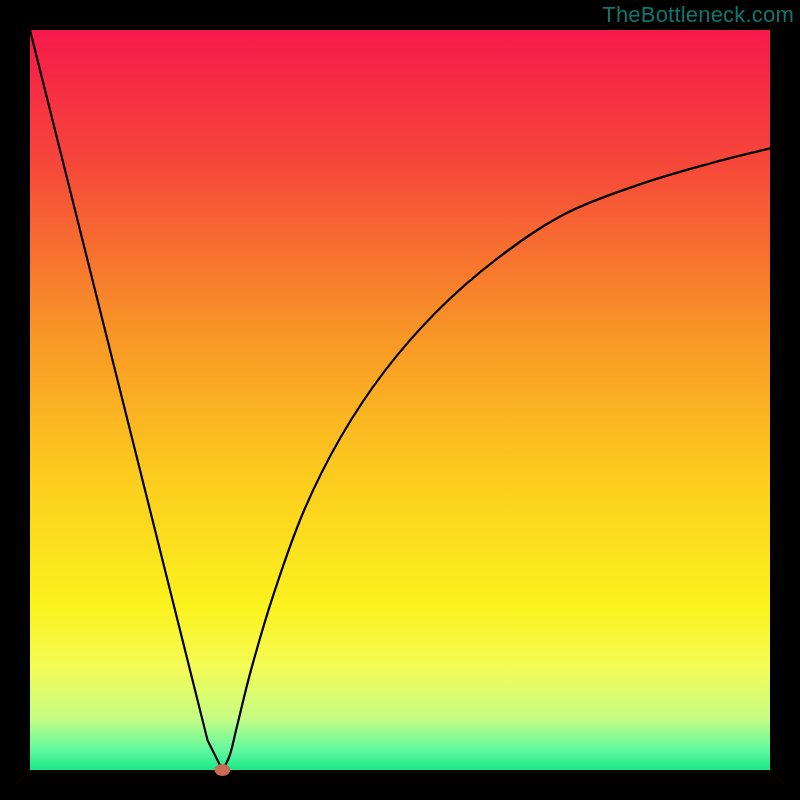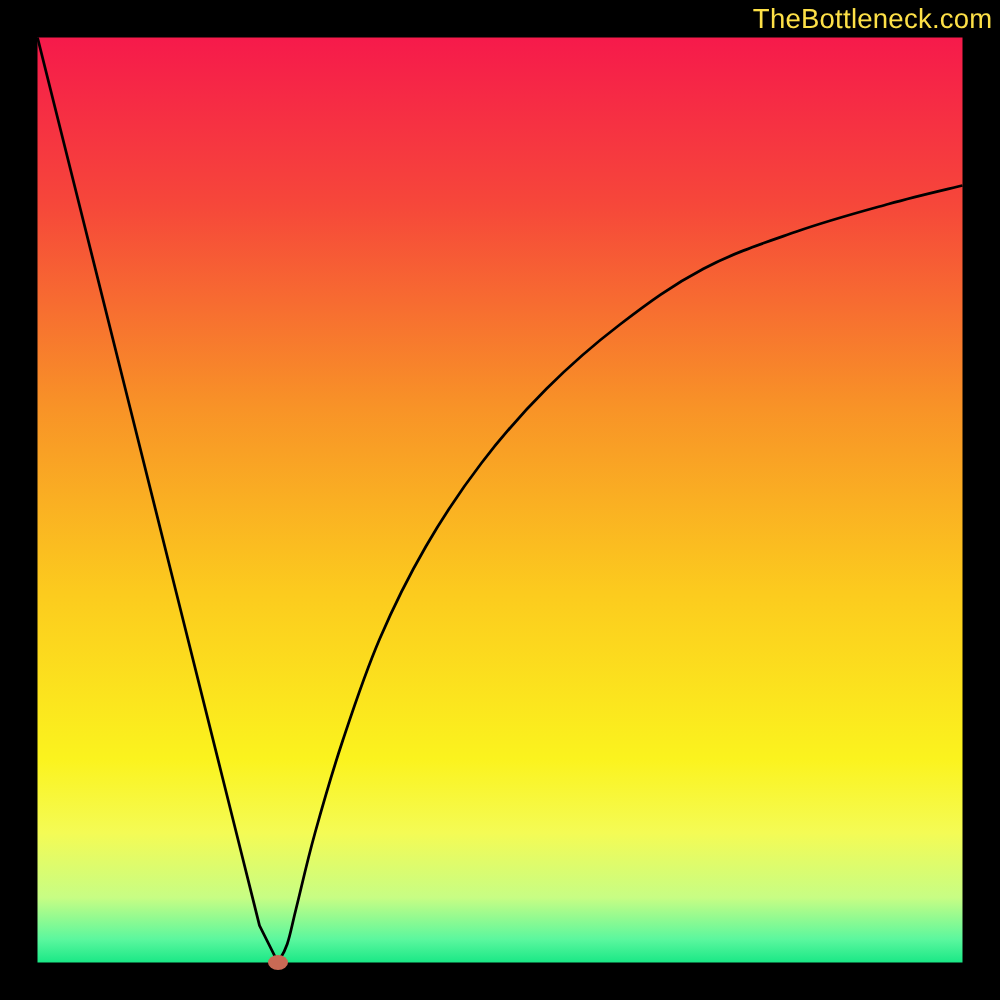--- a/index.html
+++ b/index.html
@@ -13,21 +13,21 @@
   .container {
     position: relative;
     width: 800px;
     height: 800px;
     background: #000;
   }
   .watermark {
     position: absolute;
     top: 2px;
     right: 6px;
-    color: #fde047;
+    color: #0f766e;
     font-size: 22px;
     letter-spacing: 0.2px;
     z-index: 20;
     font-weight: 400;
     text-align: center;
   }
   svg {
     display: block;
   }
 </style>

